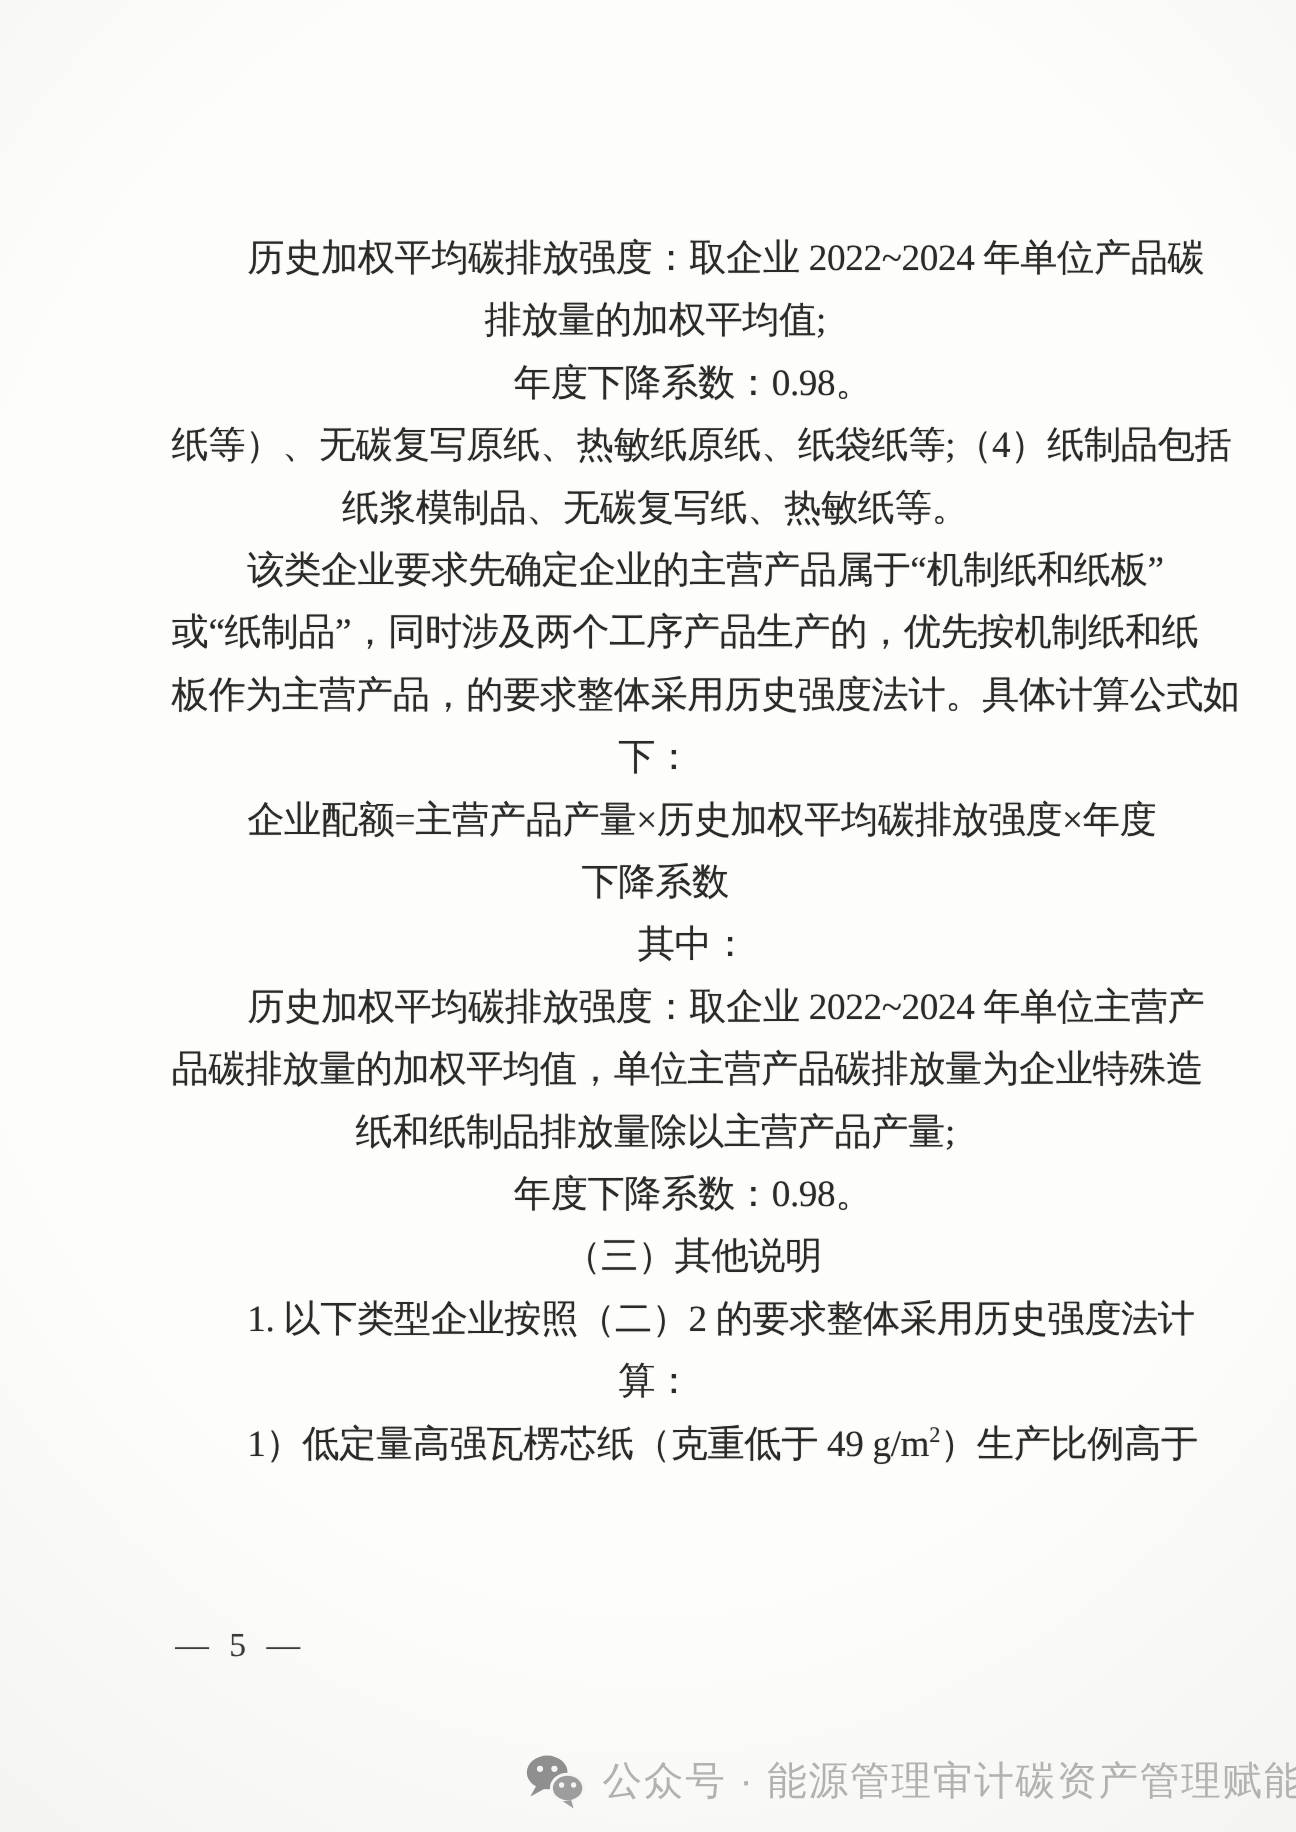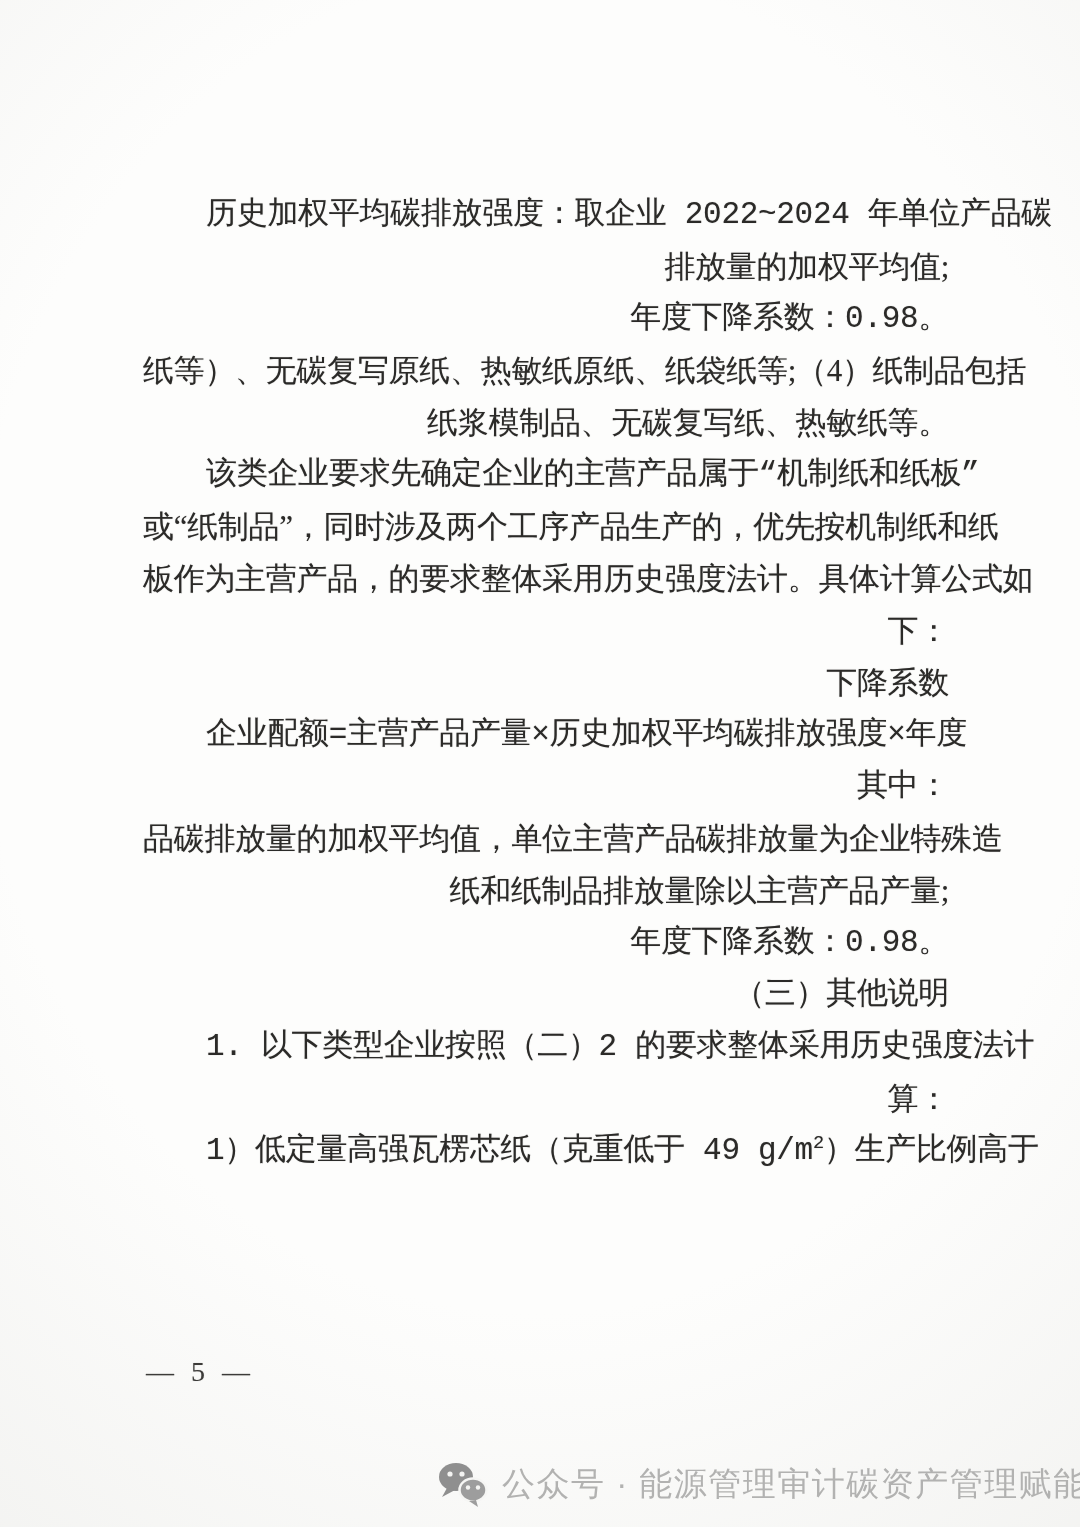--- a/index.html
+++ b/index.html
@@ -20,23 +20,23 @@
     width: 806px;
     color: #2b2a28;
     text-shadow: 0 0 1px rgba(43, 42, 40, 0.35);
   }
   .line {
     font-size: 31px;
     height: 52px;
     line-height: 52px;
     white-space: nowrap;
     letter-spacing: -0.3px;
-    text-align: right;
+    text-align: center;
   }
-  .line.indent { text-indent: 63px; font-family: Liberation Mono, monospace; }
+  .line.indent { text-indent: 63px; }
   .line.fill {
     text-align: justify;
     text-align-last: justify;
     -moz-text-align-last: justify;
   }
   .line sup {
     font-size: 60%;
     line-height: 0;
     vertical-align: super;
   }
@@ -77,23 +77,24 @@
   <div class="body-text" id="doc-lines">
       <div class="line indent fill">历史加权平均碳排放强度：取企业 2022~2024 年单位产品碳</div>
       <div class="line">排放量的加权平均值;</div>
       <div class="line indent">年度下降系数：0.98。</div>
       <div class="line fill">纸等）、无碳复写原纸、热敏纸原纸、纸袋纸等;（4）纸制品包括</div>
       <div class="line">纸浆模制品、无碳复写纸、热敏纸等。</div>
       <div class="line indent fill">该类企业要求先确定企业的主营产品属于“机制纸和纸板”</div>
       <div class="line fill">或“纸制品”，同时涉及两个工序产品生产的，优先按机制纸和纸</div>
       <div class="line fill">板作为主营产品，的要求整体采用历史强度法计。具体计算公式如</div>
       <div class="line">下：</div>
+      <div class="line indent fill">企业配额=主营产品产量×历史加权平均碳排放强度×年度</div>
       <div class="line">下降系数</div>
-      <div class="line indent fill">企业配额=主营产品产量×历史加权平均碳排放强度×年度</div>
       <div class="line indent">其中：</div>
+      <div class="line indent fill">历史加权平均碳排放强度：取企业 2022~2024 年单位主营产</div>
       <div class="line fill">品碳排放量的加权平均值，单位主营产品碳排放量为企业特殊造</div>
       <div class="line">纸和纸制品排放量除以主营产品产量;</div>
       <div class="line indent">年度下降系数：0.98。</div>
       <div class="line indent">（三）其他说明</div>
       <div class="line indent fill">1. 以下类型企业按照（二）2 的要求整体采用历史强度法计</div>
       <div class="line">算：</div>
       <div class="line indent fill"><span>1）低定量高强瓦楞芯纸（克重低于 49 g/m</span><sup>2</sup><span>）生产比例高于</span></div>
     </div>
 
   <div class="page-number">— 5 —</div>

